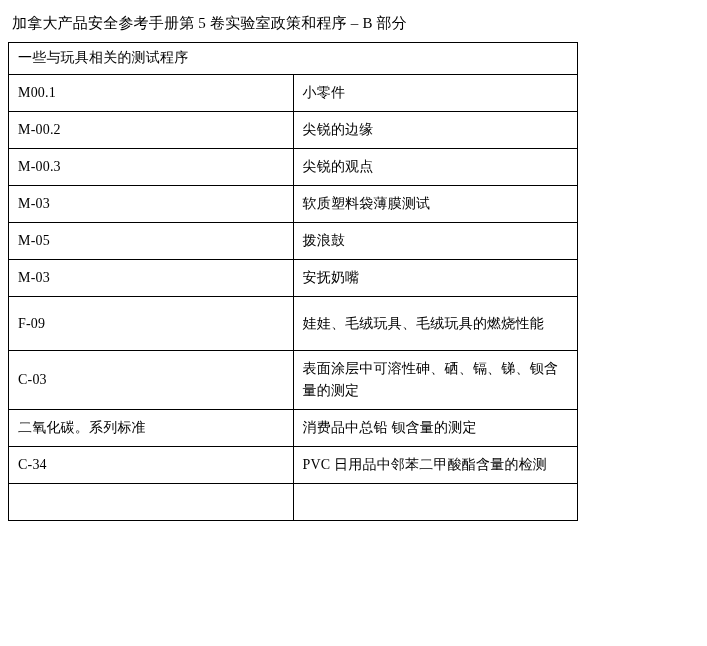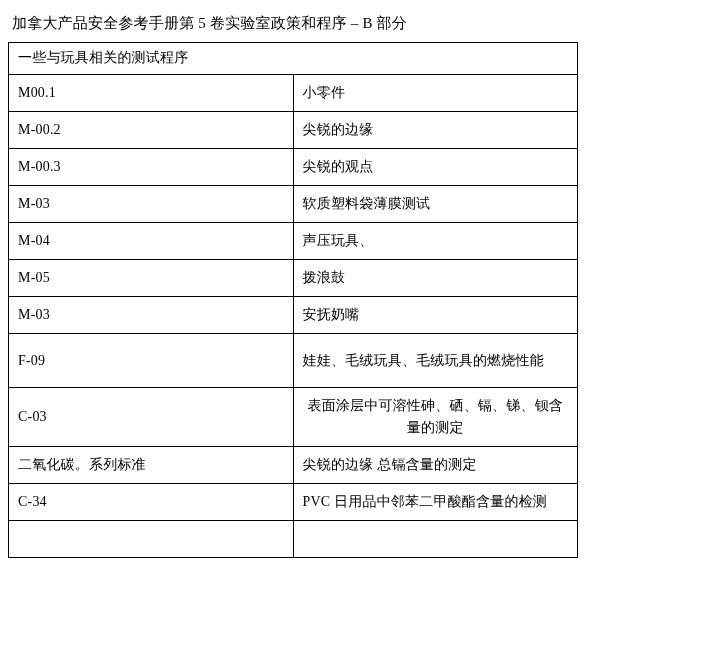--- a/index.html
+++ b/index.html
@@ -52,21 +52,20 @@
     padding-bottom: 5px;
   }
   td.span-cell {
     border-right: 1px solid #000000;
   }
   .tall-cell {
     height: 54px;
   }
   .two-line {
     line-height: 26px;
-    text-align: center;
   }
 </style>
 </head>
 <body>
 
 <div class="page">
 
   <div class="doc-title">加拿大产品安全参考手册第 5 卷实验室政策和程序 – B 部分</div>
 
   <table class="main-table">
@@ -90,24 +89,20 @@
         <td class="col-code">M-00.3</td>
         <td class="col-desc">尖锐的观点</td>
       </tr>
 
 
       <tr>
         <td class="col-code">M-03</td>
         <td class="col-desc">软质塑料袋薄膜测试</td>
       </tr>
 
-      <tr>
-        <td class="col-code">M-04</td>
-        <td class="col-desc">声压玩具、</td>
-      </tr>
 
       <tr>
         <td class="col-code">M-05</td>
         <td class="col-desc">拨浪鼓</td>
       </tr>
 
       <tr>
         <td class="col-code">M-03</td>
         <td class="col-desc">安抚奶嘴</td>
       </tr>
@@ -117,21 +112,21 @@
         <td class="col-desc">娃娃、毛绒玩具、毛绒玩具的燃烧性能</td>
       </tr>
 
       <tr class="tall-cell">
         <td class="col-code">C-03</td>
         <td class="col-desc two-line">表面涂层中可溶性砷、硒、镉、锑、钡含量的测定</td>
       </tr>
 
       <tr>
         <td class="col-code">二氧化碳。系列标准</td>
-        <td class="col-desc">尖锐的边缘 总镉含量的测定</td>
+        <td class="col-desc">消费品中总铅 钡含量的测定</td>
       </tr>
 
       <tr>
         <td class="col-code">C-34</td>
         <td class="col-desc">PVC 日用品中邻苯二甲酸酯含量的检测</td>
       </tr>
 
       <tr>
         <td class="col-code">&nbsp;</td>
         <td class="col-desc">&nbsp;</td>

